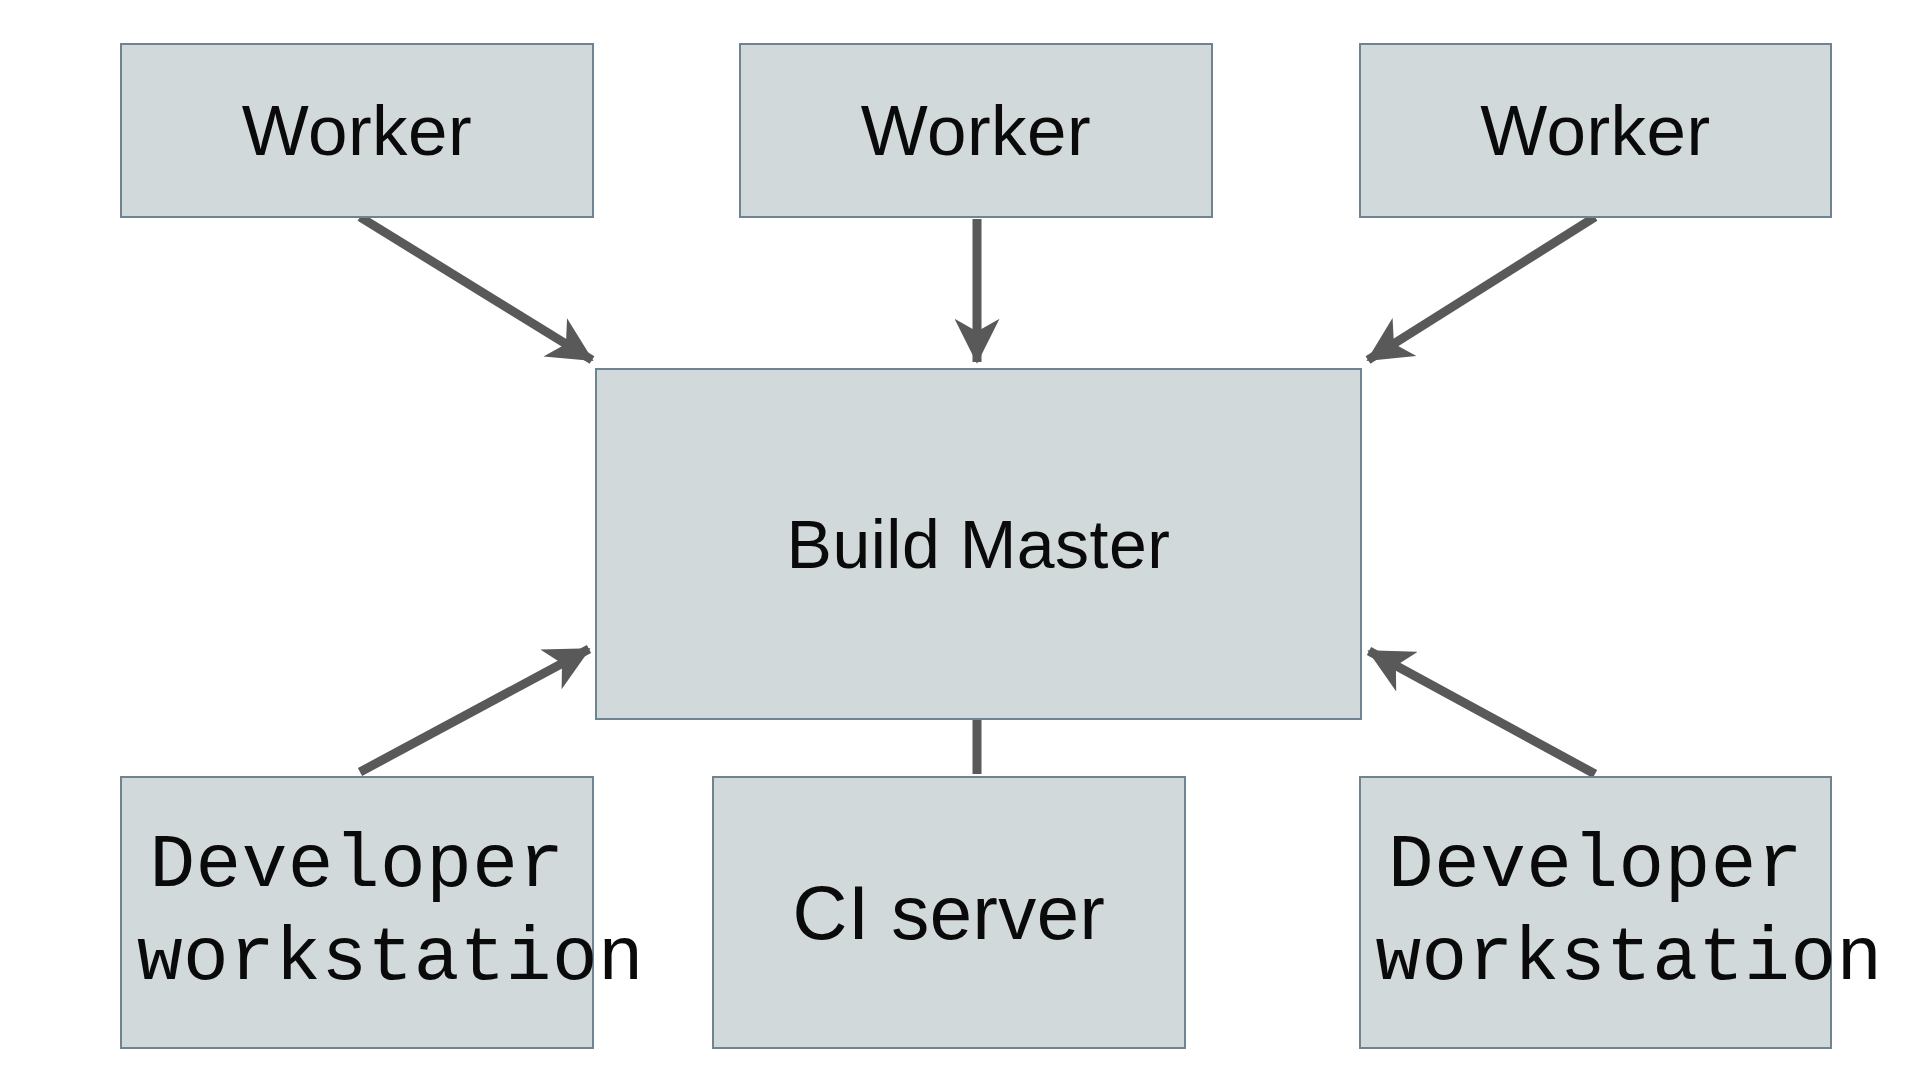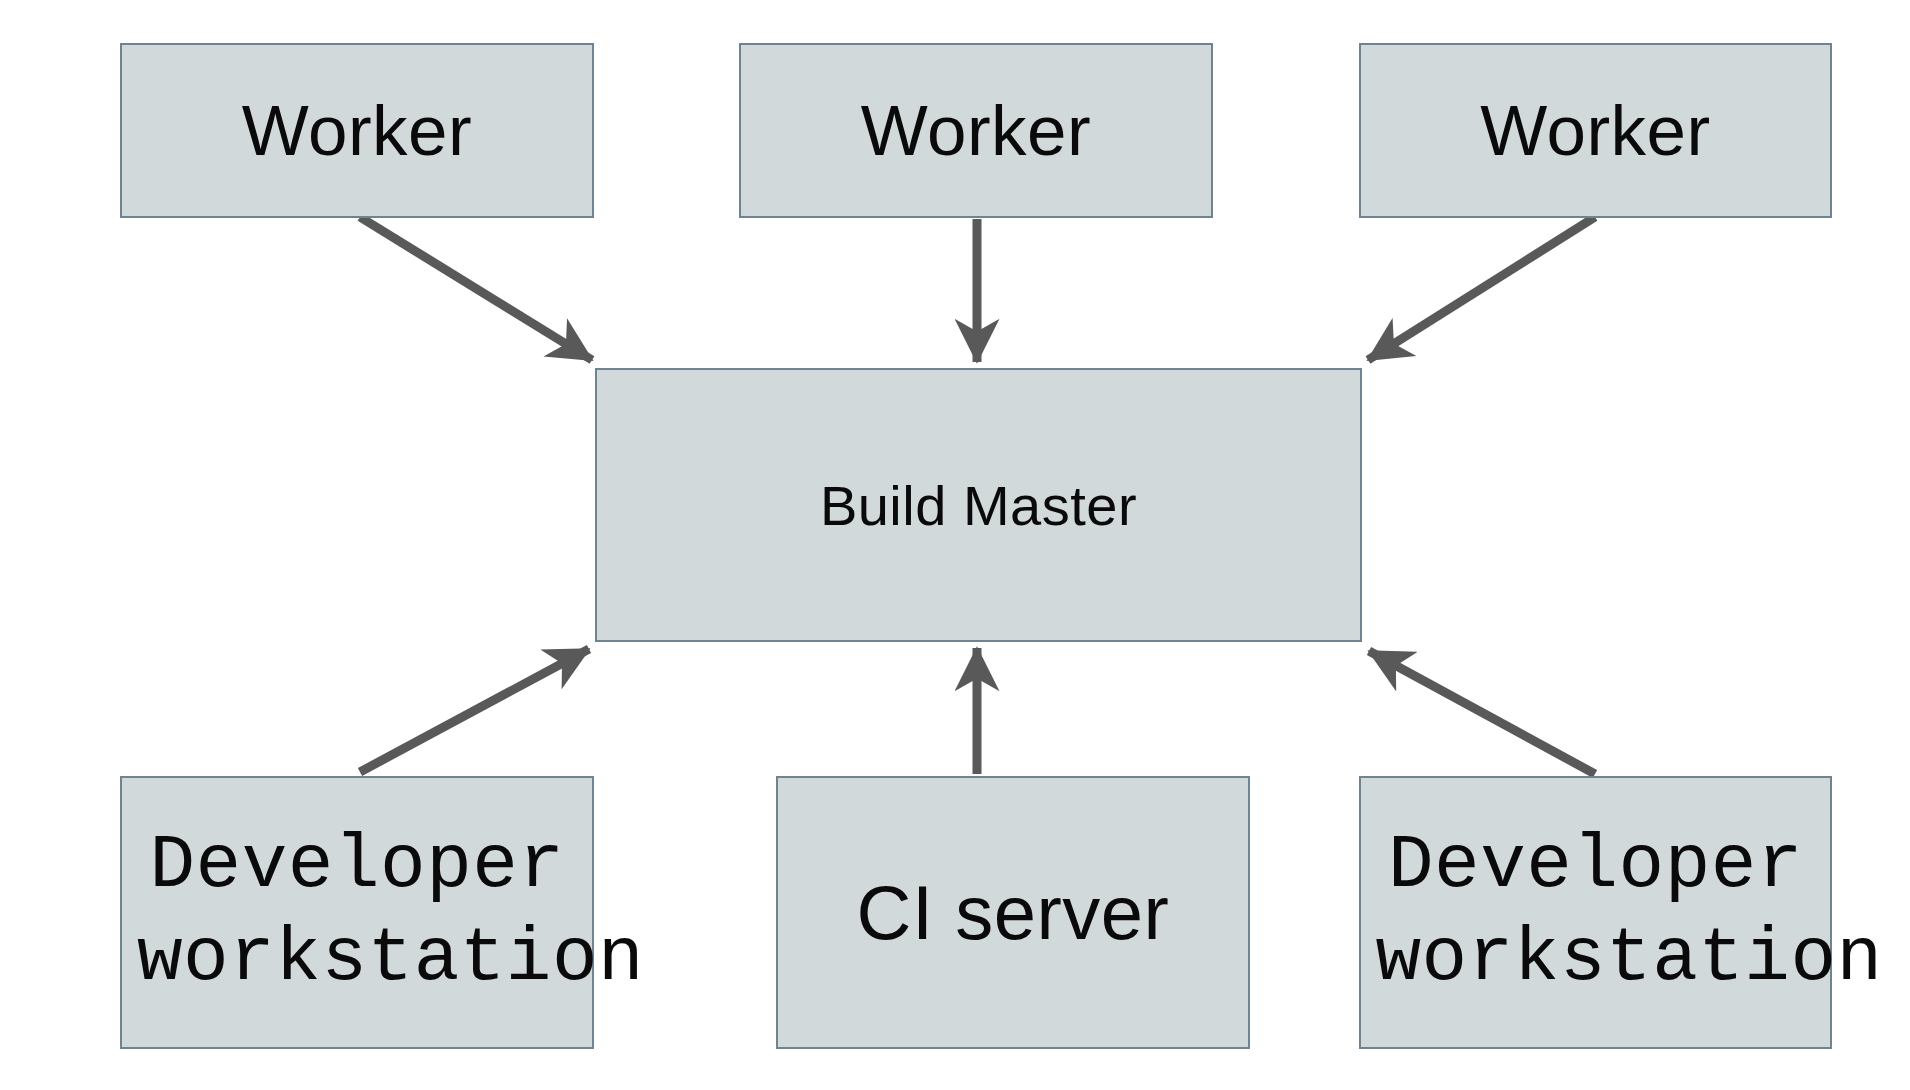--- a/index.html
+++ b/index.html
@@ -31,23 +31,23 @@
     align-items: center;
     justify-content: center;
     text-align: center;
     color: var(--text, #0a0a0a);
     letter-spacing: 0.5px;
   }
   .node .lbl { display: block; }
   .n-worker-l { left: 120px;  top: 43px;  width: 474px; height: 175px; font-size: 71px; }
   .n-worker-m { left: 739px;  top: 43px;  width: 474px; height: 175px; font-size: 71px; }
   .n-worker-r { left: 1359px; top: 43px;  width: 473px; height: 175px; font-size: 71px; }
-  .n-bm       { left: 595px;  top: 368px; width: 767px; height: 274px; font-size: 56px; justify-content: center; }
+  .n-bm       { left: 595px;  top: 368px; width: 767px; height: 352px; font-size: 68px; justify-content: center; }
   .n-dev-l    { left: 120px;  top: 776px; width: 474px; height: 273px; font-size: 76px; line-height: 1.22; }
-  .n-ci       { left: 776px;  top: 776px; width: 474px; height: 273px; font-size: 76px; }
+  .n-ci       { left: 712px;  top: 776px; width: 474px; height: 273px; font-size: 76px; }
   .n-dev-r    { left: 1359px; top: 776px; width: 473px; height: 273px; font-size: 76px; line-height: 1.22; }
   .n-dev-l .lbl, .n-dev-r .lbl { max-width: 440px; font-family: Liberation Mono, monospace; }
 </style>
 </head>
 <body>
 
 <div class="canvas">
 
   <svg class="edge-layer" viewBox="0 0 1910 1090" xmlns="http://www.w3.org/2000/svg">
     <defs>

